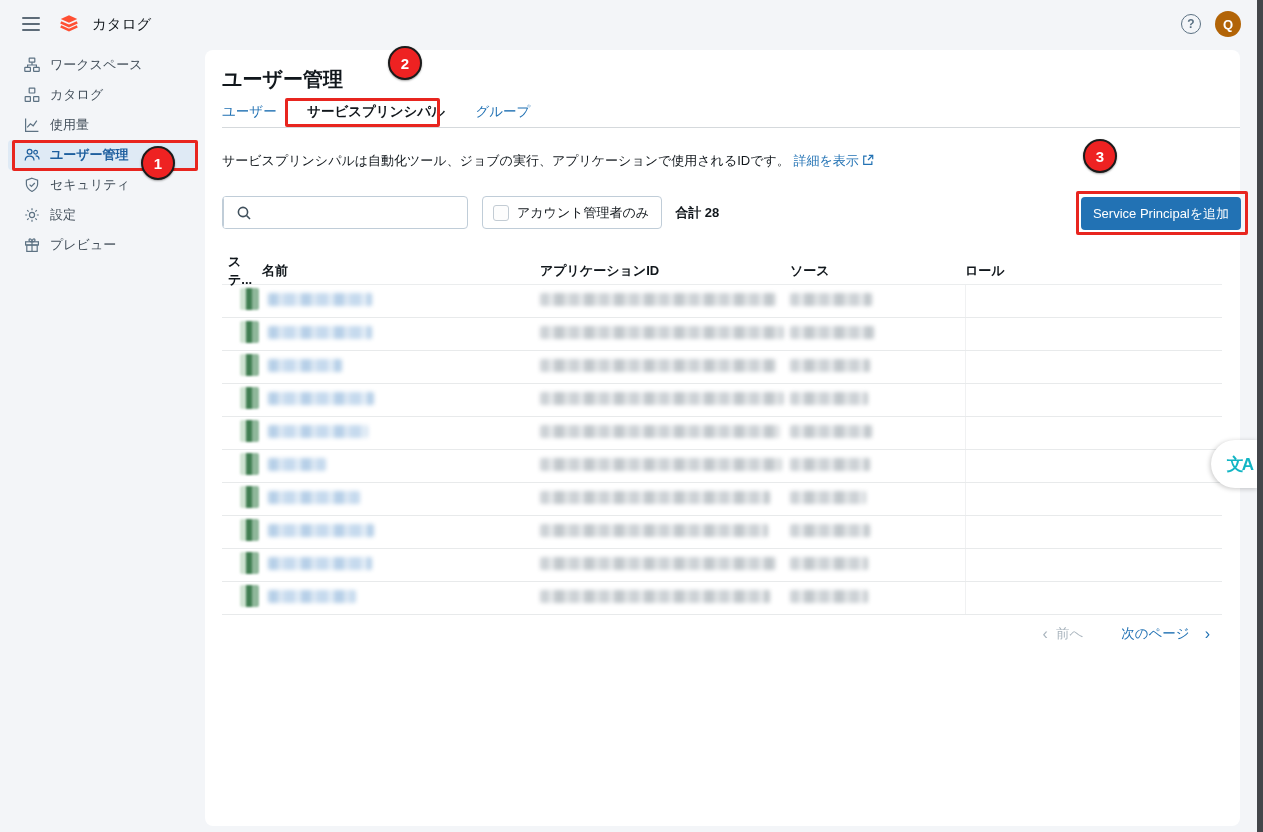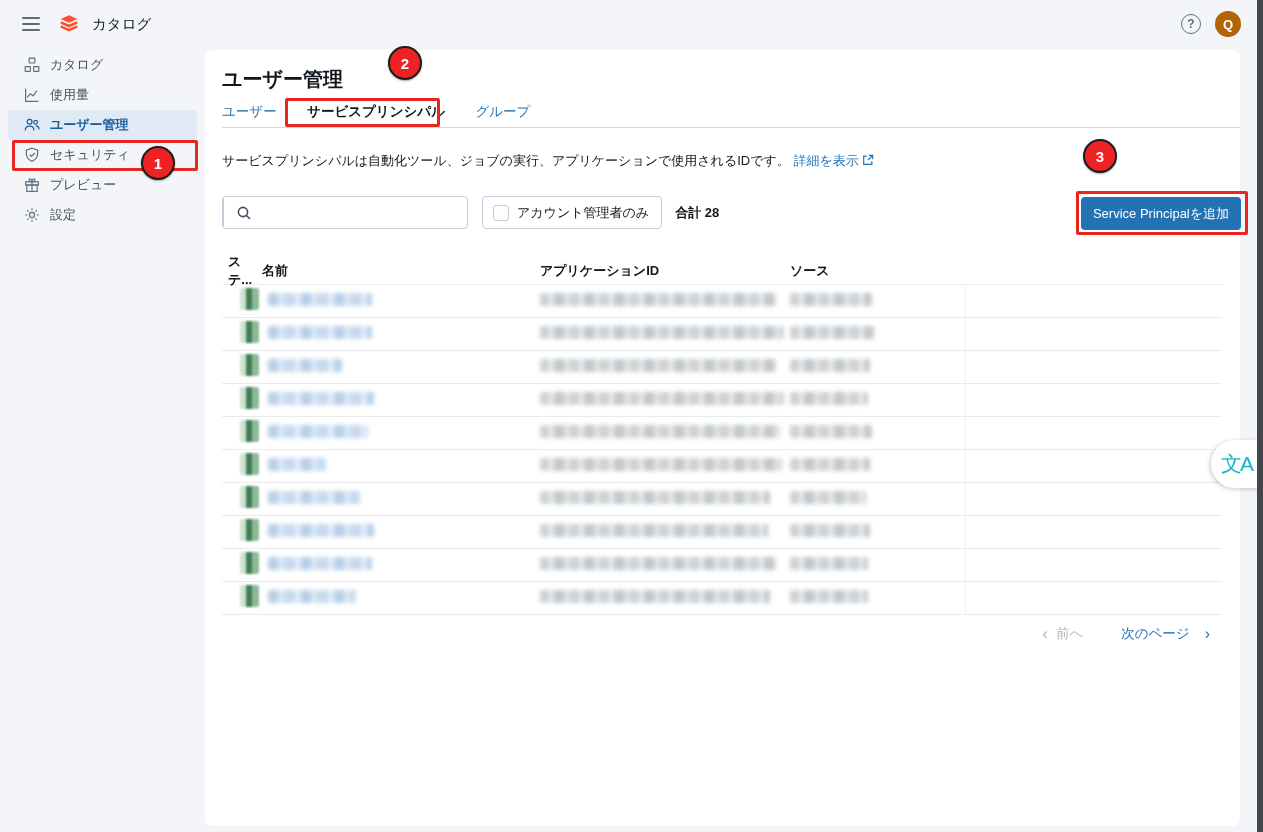--- a/index.html
+++ b/index.html
@@ -64,21 +64,21 @@
   
   .pagination { position:absolute; right:30px; top:575px; display:flex; align-items:center; gap:38px; font-size:13.5px; }
   .page-prev { color:#a9b4bd; cursor:default; display:flex; align-items:center; gap:8px; }
   .page-next { color:#2272b4; cursor:pointer; display:flex; align-items:center; gap:15px; }
   .chev { font-size:16px; line-height:1; }
   
   .anno-box { position:absolute; border:3px solid #e8251f; border-radius:2px; pointer-events:none; }
   .anno-badge { position:absolute; width:34px; height:34px; border-radius:50%; background:#ee2222; border:2.5px solid #1b1b1b; color:#fff; font-size:15px; font-weight:bold; display:flex; align-items:center; justify-content:center; box-shadow:0 1px 2px rgba(0,0,0,.35); pointer-events:none; }
   
   .translate-pill { position:absolute; right:5px; top:440px; width:47px; height:48px; background:#fff; border-radius:24px 0 0 24px; box-shadow:-1px 1px 5px rgba(0,0,0,.22); display:flex; align-items:center; justify-content:flex-end; padding-right:6px; cursor:pointer; }
-  .translate-glyph { color:#12b5c4; font-size:21px; font-weight:normal; letter-spacing:-2px; }
+  .translate-glyph { color:#12b5c4; font-size:17px; font-weight:bold; letter-spacing:-2px; }
   
   .scroll-strip { position:absolute; right:0; top:0; width:6px; height:832px; background:#43464a; }
 </style>
 </head>
 <body>
 
 <div class="topbar">
   <div class="hamburger">
       <span></span>
       <span></span>
@@ -93,20 +93,31 @@
   <div class="topbar-right">
     <div class="help-icon">?</div>
     <div class="avatar">Q</div>
   </div>
 </div>
 
 <nav class="sidebar">
   <div class="side-item">
     <span class="sicon">
       <svg width="16" height="16" viewBox="0 0 20 20" fill="none" stroke="currentColor" stroke-width="1.5">
+        <rect x="6.5" y="1.5" width="7" height="5" rx="0.5"></rect>
+          <rect x="1" y="13" width="7" height="5" rx="0.5"></rect>
+          <rect x="12" y="13" width="7" height="5" rx="0.5"></rect>
+        <path d="M10 6.5 V10 M4.5 13 V10 H15.5 V13"></path>
+      </svg>
+      </span>
+    <span class="slabel">ワークスペース</span>
+  </div>
+  <div class="side-item">
+    <span class="sicon">
+      <svg width="16" height="16" viewBox="0 0 20 20" fill="none" stroke="currentColor" stroke-width="1.5">
         <rect x="6.5" y="1.5" width="7" height="6" rx="0.5"></rect>
           <rect x="1.5" y="12" width="6.5" height="6" rx="0.5"></rect>
           <rect x="12" y="12" width="6.5" height="6" rx="0.5"></rect>
       </svg>
       </span>
     <span class="slabel">カタログ</span>
   </div>
   <div class="side-item">
     <span class="sicon">
       <svg width="16" height="16" viewBox="0 0 20 20" fill="none" stroke="currentColor" stroke-width="1.5">
@@ -132,36 +143,36 @@
       <svg width="16" height="16" viewBox="0 0 20 20" fill="none" stroke="currentColor" stroke-width="1.5">
         <path d="M10 1.5 L17 4 V9 C17 14 10 18 10 18 C10 18 3 14 3 9 V4 Z"></path>
           <path d="M7 9.5 L9.3 11.8 L13.5 7.5"></path>
       </svg>
       </span>
     <span class="slabel">セキュリティ</span>
   </div>
   <div class="side-item">
     <span class="sicon">
       <svg width="16" height="16" viewBox="0 0 20 20" fill="none" stroke="currentColor" stroke-width="1.5">
+        <circle cx="10" cy="10" r="3.2"></circle>
+        <path d="M10 1.5 V4 M10 16 V18.5 M1.5 10 H4 M16 10 H18.5 M4 4 L5.8 5.8 M14.2 14.2 L16 16 M16 4 L14.2 5.8 M5.8 14.2 L4 16"></path>
+      </svg>
+      </span>
+    <span class="slabel">設定</span>
+  </div>
+  <div class="side-item">
+    <span class="sicon">
+      <svg width="16" height="16" viewBox="0 0 20 20" fill="none" stroke="currentColor" stroke-width="1.5">
         <rect x="2" y="6" width="16" height="4"></rect>
           <rect x="3.5" y="10" width="13" height="8"></rect>
           <path d="M10 6 V18"></path>
         <path d="M10 6 C7 6 5.5 4.5 6.5 3 C7.5 1.5 10 3 10 6 C10 3 12.5 1.5 13.5 3 C14.5 4.5 13 6 10 6 Z"></path>
       </svg>
       </span>
     <span class="slabel">プレビュー</span>
-  </div>
-  <div class="side-item">
-    <span class="sicon">
-      <svg width="16" height="16" viewBox="0 0 20 20" fill="none" stroke="currentColor" stroke-width="1.5">
-        <circle cx="10" cy="10" r="3.2"></circle>
-        <path d="M10 1.5 V4 M10 16 V18.5 M1.5 10 H4 M16 10 H18.5 M4 4 L5.8 5.8 M14.2 14.2 L16 16 M16 4 L14.2 5.8 M5.8 14.2 L4 16"></path>
-      </svg>
-      </span>
-    <span class="slabel">設定</span>
   </div>
 </nav>
 
 <main class="panel">
   <h1 class="page-title">ユーザー管理</h1>
 
   <div class="tabs">
     <span class="tab">ユーザー</span>
     <span class="tab active">サービスプリンシパル</span>
     <span class="tab">グループ</span>
@@ -196,20 +207,21 @@
   </div>
 
   <button class="primary-btn">Service Principalを追加</button>
 
   <div class="table">
     <div class="thead">
       <div class="th">ステ...</div>
       <div class="th">名前</div>
       <div class="th">アプリケーションID</div>
       <div class="th">ソース</div>
+      <div class="th">ロール</div>
     </div>
     <div class="tbody">
         <div class="trow">
           <div class="td c-status"><span class="status-blur"></span></div>
           <div class="td c-name"><span class="blur name" style="width:104px"></span></div>
           <div class="td c-appid"><span class="blur gray" style="width:236px"></span></div>
           <div class="td c-source"><span class="blur gray" style="width:82px"></span></div>
           <div class="td c-role"></div>
         </div>
         <div class="trow">

